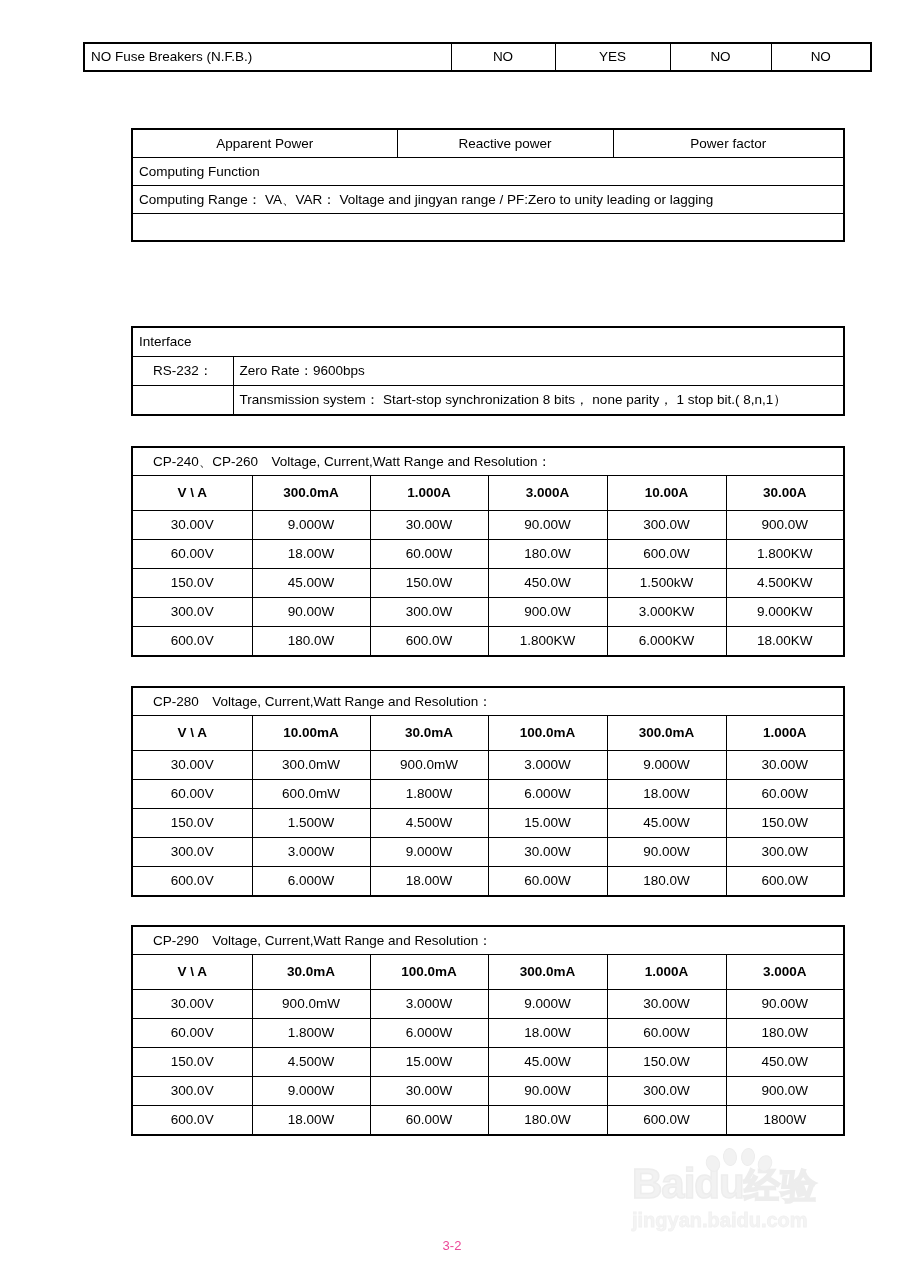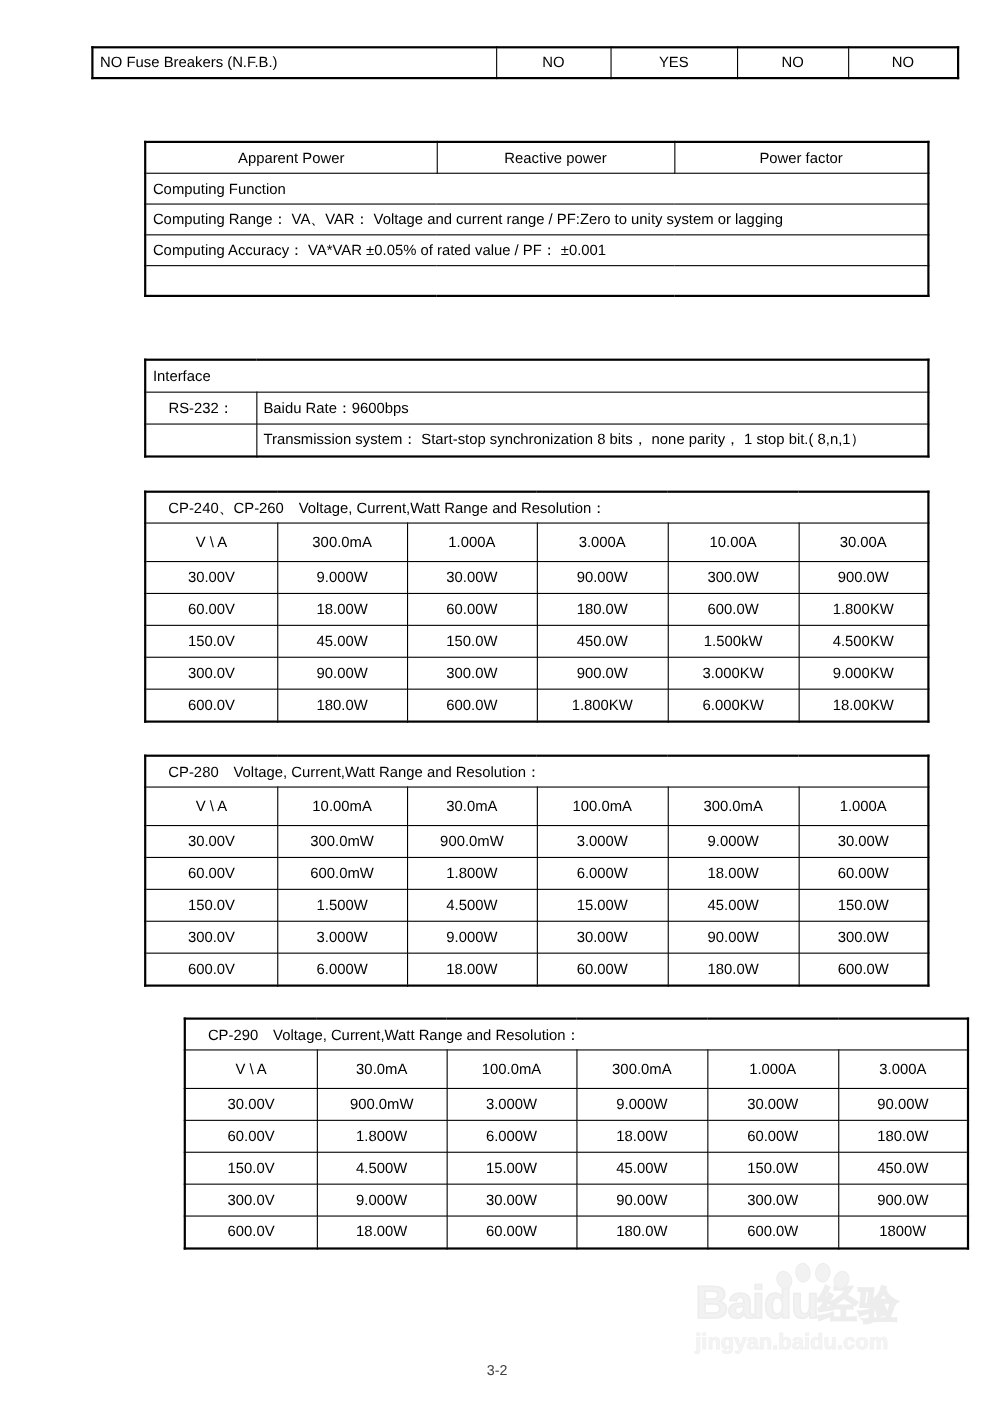--- a/index.html
+++ b/index.html
@@ -75,25 +75,25 @@
   }
   #interface-table td { height: 28px; }
 
   
   table.range {
     left: 131px;
     width: 712px;
   }
   table.range td { height: 28px; }
   table.range td.title-cell { height: 27px; padding-left: 20px; }
-  table.range td.head-cell { height: 34px; }
+  table.range td.head-cell { height: 34px; font-weight: bold; }
 
   #cp240-table { top: 446px; }
   #cp280-table { top: 686px; }
-  #cp290-table { top: 925px; margin-left: 36px; }
+  #cp290-table { top: 925px; }
 
   
   #watermark {
     position: absolute;
     left: 632px;
     top: 1163px;
     width: 250px;
     height: 76px;
     user-select: none;
     pointer-events: none;
@@ -136,21 +136,21 @@
   }
 
   
   #page-number {
     position: absolute;
     left: 0;
     right: 0;
     top: 1238px;
     text-align: center;
     font-size: 13px;
-    color: #404040;
+    color: #ec4899;
   }
 </style>
 </head>
 <body>
 
 <div class="page">
 
   <table class="doc" id="nfb-table">
     <colgroup>
       <col style="width:367px">
@@ -179,43 +179,40 @@
     <tbody>
       <tr>
         <td class="ctr">Apparent Power</td>
         <td class="ctr">Reactive power</td>
         <td class="ctr">Power factor</td>
       </tr>
       <tr>
         <td class="left" colspan="3">Computing Function</td>
       </tr>
       <tr>
-        <td class="left" colspan="3">Computing Range： VA、VAR： Voltage and current range / PF:Zero to unity system or lagging</td>
-      </tr>
-      <tr>
-        <td class="left" colspan="3">Computing Accuracy： VA*VAR ±0.05% of rated value / PF： ±0.001</td>
+        <td class="left" colspan="3">Computing Range： VA、VAR： Voltage and jingyan range / PF:Zero to unity leading or lagging</td>
       </tr>
       <tr>
         <td class="left blank" colspan="3"></td>
       </tr>
     </tbody>
   </table>
 
   <table class="doc" id="interface-table">
     <colgroup>
       <col style="width:101px">
         <col style="width:611px">
     </colgroup>
     <tbody>
       <tr>
         <td class="left" colspan="2">Interface</td>
       </tr>
       <tr>
         <td class="ctr">RS-232：</td>
-        <td class="left">Baidu Rate：9600bps</td>
+        <td class="left">Zero Rate：9600bps</td>
       </tr>
       <tr>
         <td class="ctr"></td>
         <td class="left">Transmission system： Start-stop synchronization 8 bits， none parity， 1 stop bit.( 8,n,1）</td>
       </tr>
     </tbody>
   </table>
 
   <table class="doc range" id="cp240-table">
     <colgroup>

